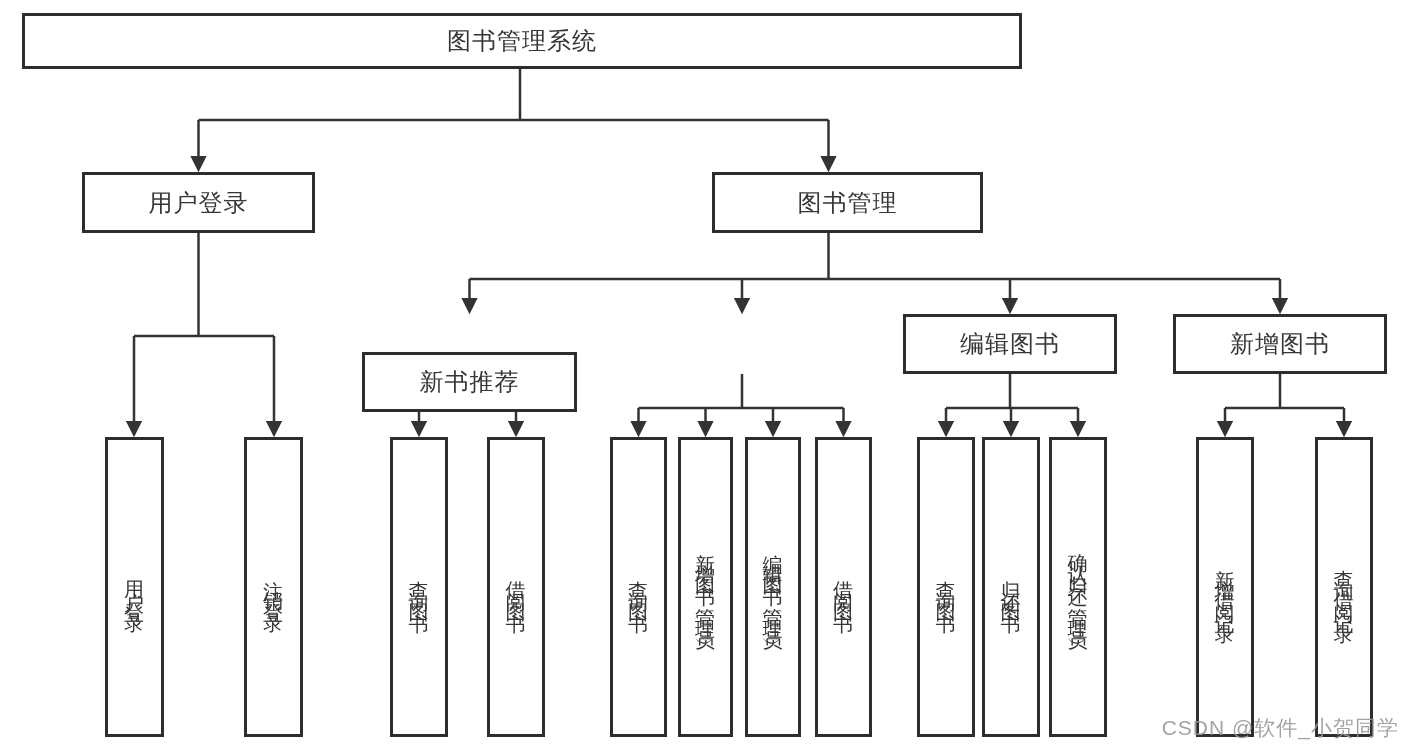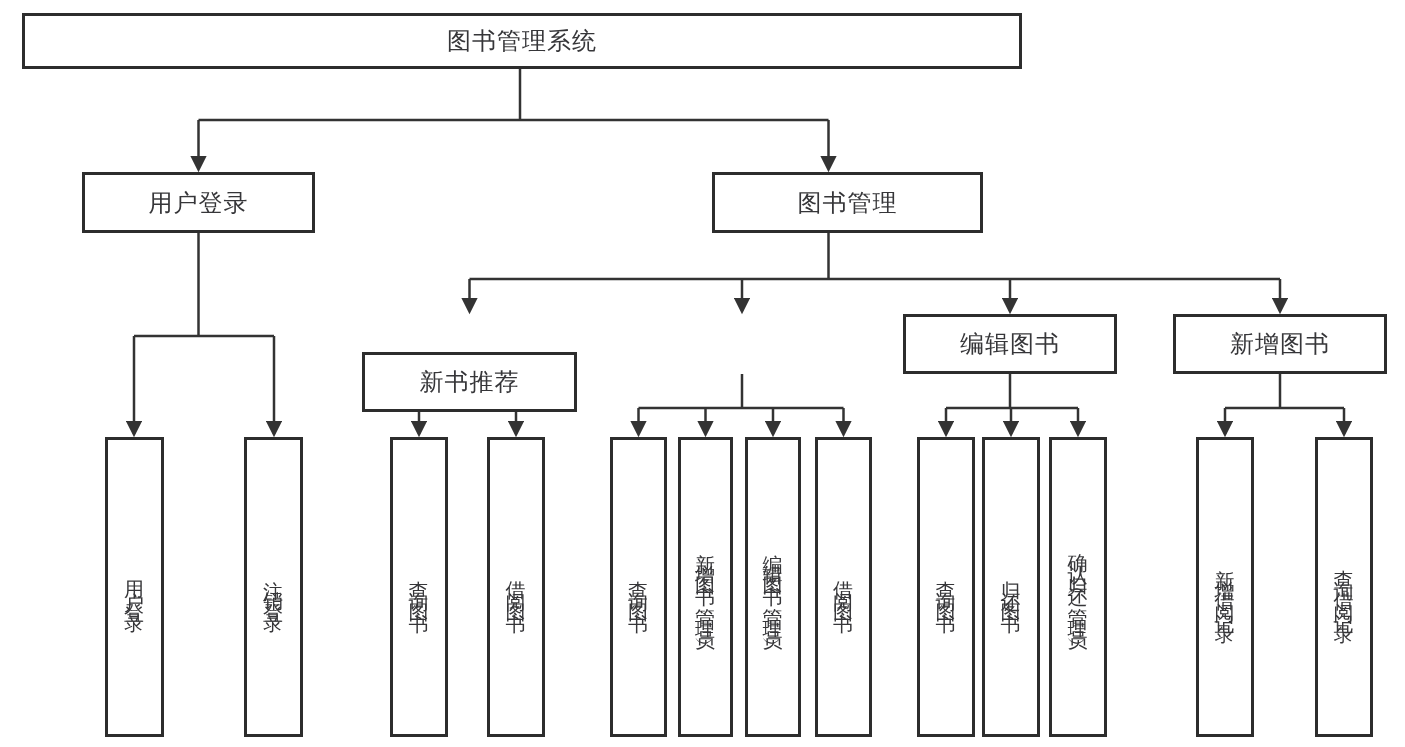--- a/index.html
+++ b/index.html
@@ -112,13 +112,14 @@
   <div class="box vbox" style="left:745px;top:437px;width:56px;height:300px;">编辑图书（管理员）</div>
   <div class="box vbox" style="left:815px;top:437px;width:57px;height:300px;">借阅图书</div>
 
   <div class="box vbox" style="left:917px;top:437px;width:58px;height:300px;">查询图书</div>
   <div class="box vbox" style="left:982px;top:437px;width:58px;height:300px;">归还图书</div>
   <div class="box vbox" style="left:1049px;top:437px;width:58px;height:300px;">确认归还（管理员）</div>
 
   <div class="box vbox" style="left:1196px;top:437px;width:58px;height:300px;">新增借阅记录</div>
   <div class="box vbox" style="left:1315px;top:437px;width:58px;height:300px;">查询借阅记录</div>
 
+  <div id="watermark">CSDN @软件_小贺同学</div>
 </div>
 
 </body></html>

